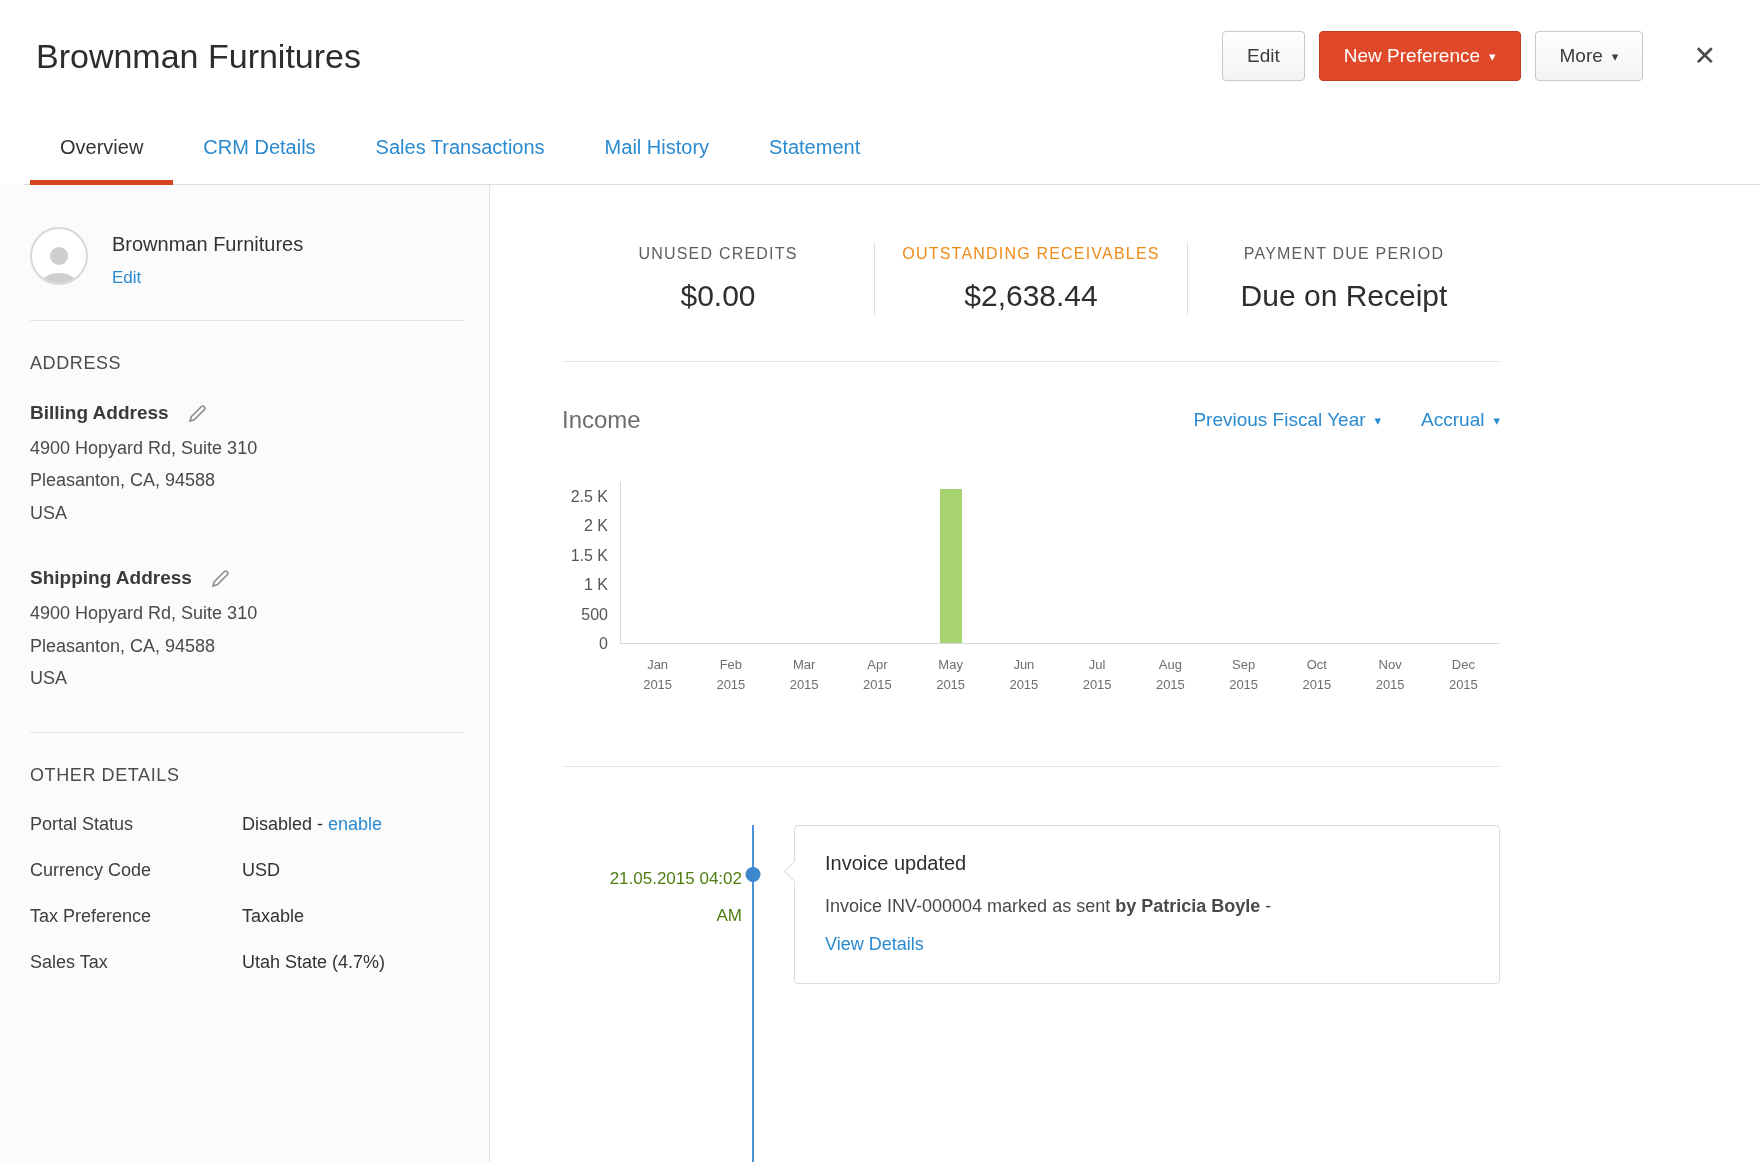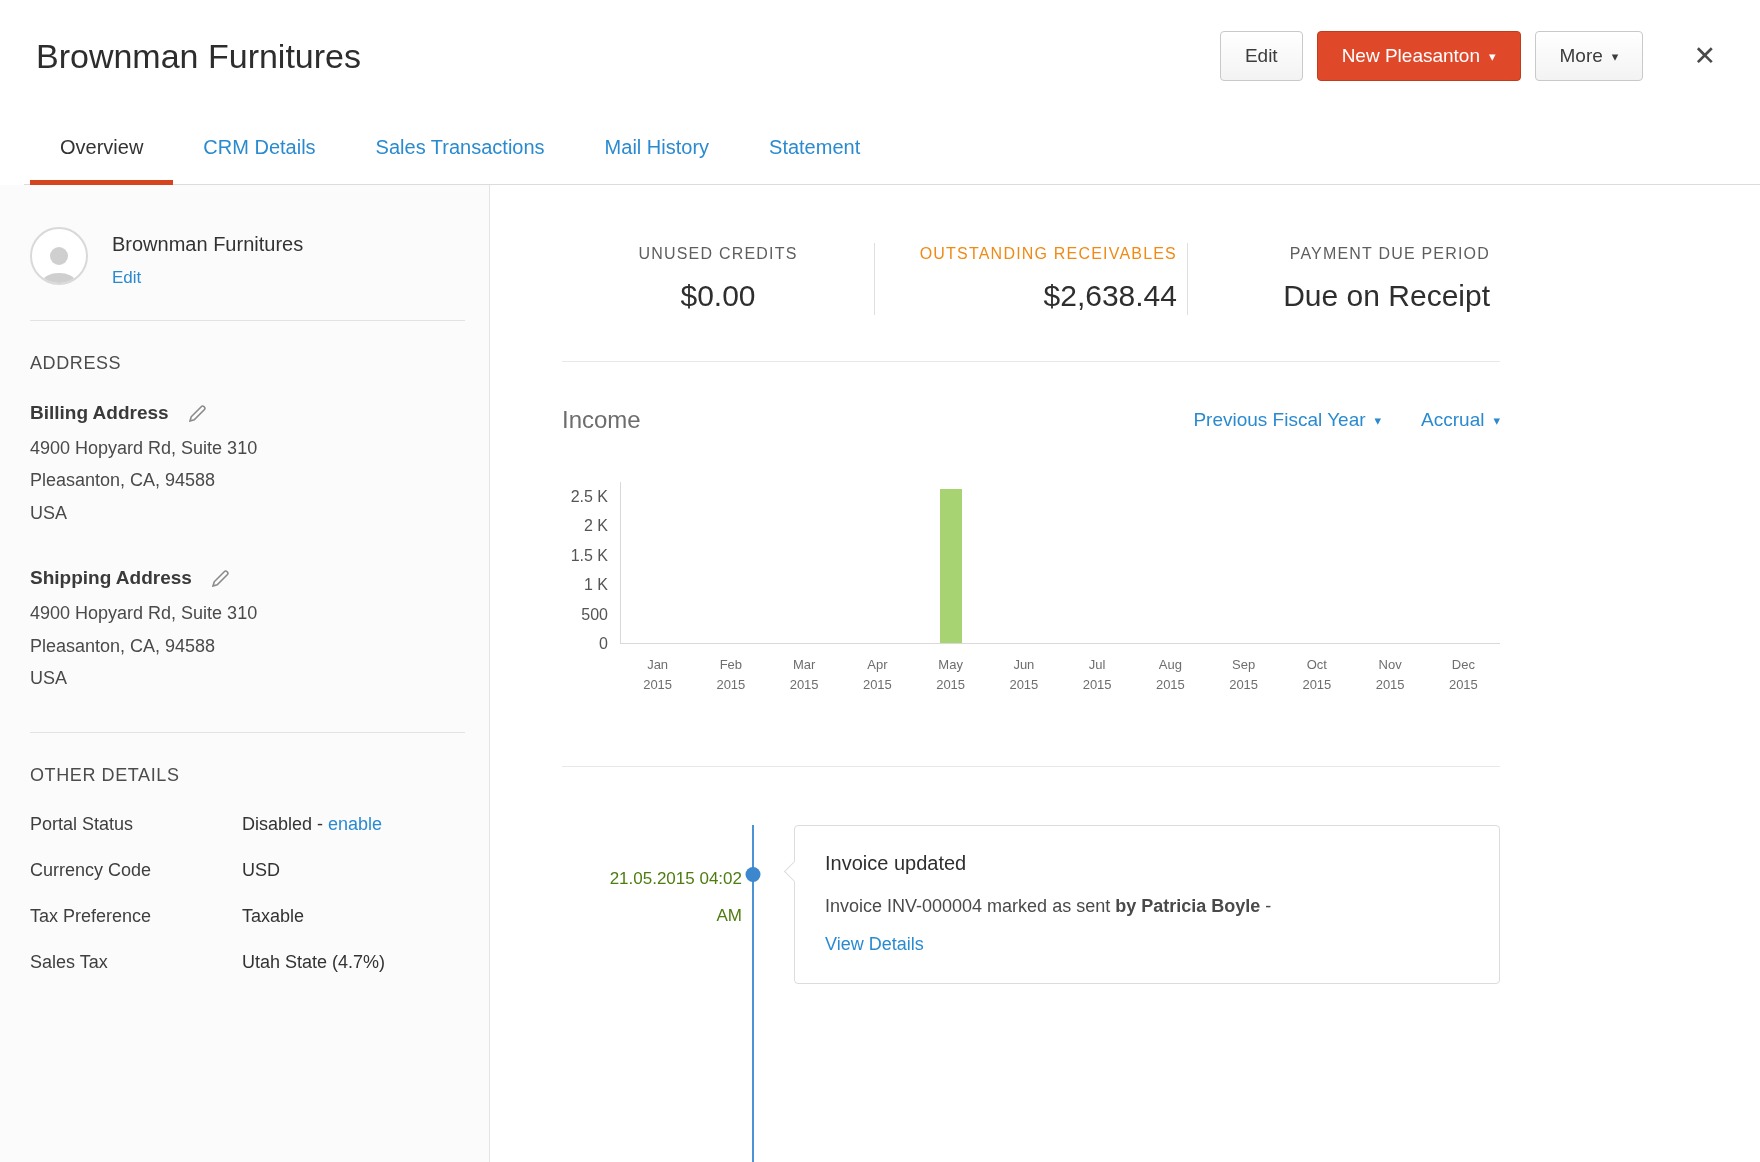--- a/index.html
+++ b/index.html
@@ -50,21 +50,21 @@
   .detail-row { display:flex; margin-bottom:25px; font-size:18px; }
   .detail-label { width:212px; flex:0 0 212px; color:#3f3f3f; }
   .detail-value { color:#333; }
   .inline-link { color:#2a8ad0; cursor:pointer; }
 
   
   .main { flex:1; padding:58px 260px 0 72px; overflow:hidden; }
 
   .stats { display:flex; }
   .stat { flex:1; text-align:center; padding:2px 10px; }
-  .stat + .stat { border-left:1px solid #dedede;text-align:right; }
+  .stat + .stat { border-left:1px solid #dedede; }
   .stat-label { font-size:16px; letter-spacing:1.2px; color:#5e5e5e; margin-bottom:16px; }
   .stat-label.orange { color:#ef8a15; }
   .stat-value { font-size:30px; color:#2e2e2e; }
 
   .main-hr { border:0; border-top:1px solid #e8e8e8; margin:46px 0 0; }
 
   .income-header { display:flex; justify-content:space-between; align-items:center; margin-top:44px; }
   .income-title { font-size:24px; color:#6d6d6d; font-weight:400; margin:0; }
   .income-filters { display:flex; gap:40px; align-items:center; }
   .filter-link { color:#2a8ad0; font-size:19px; cursor:pointer; display:inline-flex; align-items:center; }
@@ -94,21 +94,21 @@
 </head>
 <body>
 
 <header class="topbar">
   <h1 class="page-title">Brownman Furnitures</h1>
   <div class="btn-group">
     <button class="btn">
       <span>Edit</span>
     </button>
     <button class="btn btn-primary">
-      <span>New Pleasanton</span>
+      <span>New Preference</span>
       <span class="caret">▾</span>
     </button>
     <button class="btn">
       <span>More</span>
       <span class="caret">▾</span>
     </button>
     <button class="close-btn">✕</button>
   </div>
 </header>
 

